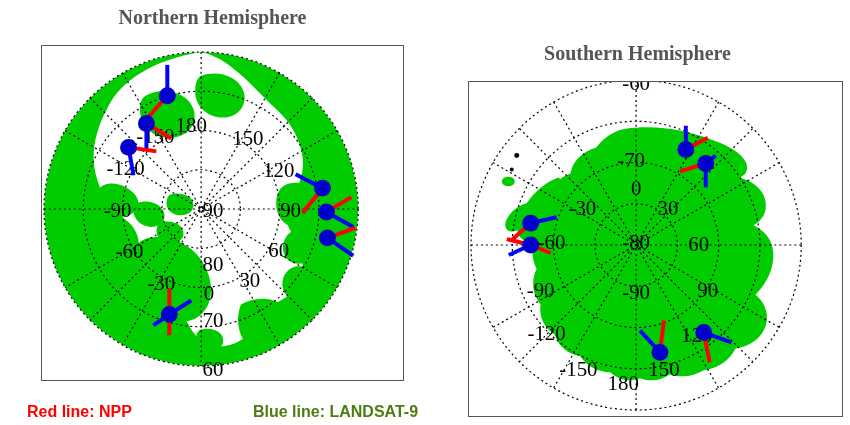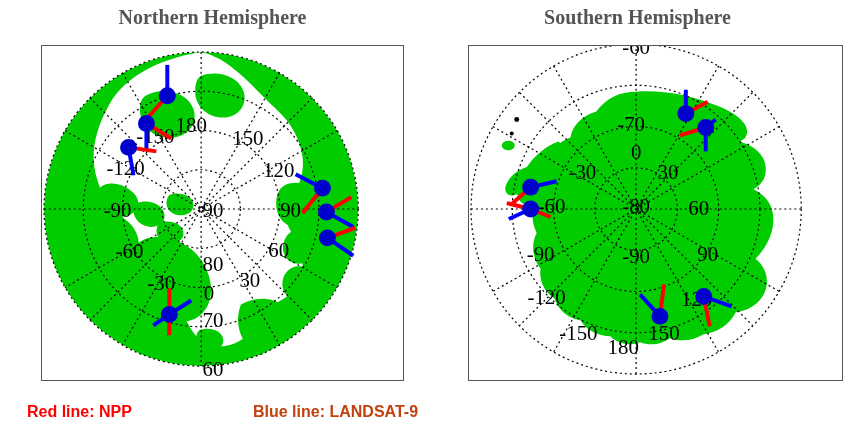--- a/index.html
+++ b/index.html
@@ -15,21 +15,21 @@
     overflow: hidden;
   }
 
   .panel {
     position: absolute;
     top: 0;
     height: 390px;
     font-family: Liberation Serif, serif;
   }
   #panel-north { left: 0; width: 425px; }
-  #panel-south { left: 425px; width: 425px; }
+  #panel-south { left: 425px; width: 425px; margin-top: 36px; }
 
   .panel-title {
     position: absolute;
     top: 6px;
     left: 0;
     width: 100%;
     text-align: center;
     font-size: 20px;
     font-weight: bold;
     color: #555555;
@@ -61,21 +61,21 @@
     width: 822px;
     height: 28px;
   }
   .legend-item {
     position: absolute;
     font-size: 16px;
     font-weight: bold;
     white-space: nowrap;
   }
   #legend-npp { left: 27px; top: 2px; color: #ff0000; }
-  #legend-landsat { left: 253px; top: 2px; color: #c2410c; }
+  #legend-landsat { left: 253px; top: 2px; color: #4d7c0f; }
   #legend-epoch { left: 459px; top: 2px; color: #000000; }
 </style>
 </head>
 <body>
 
 <div class="panel" id="panel-north">
   <div class="panel-title">Northern Hemisphere</div>
   <div class="plot-frame" id="frame-north">
     <svg class="plot-svg" viewBox="0 0 363 336" preserveAspectRatio="none">
       <defs>

